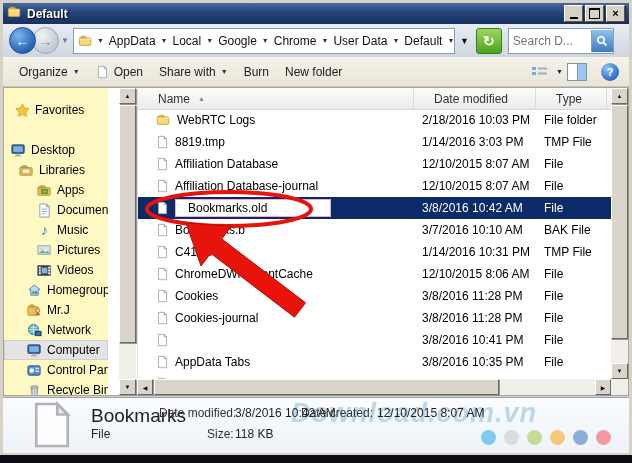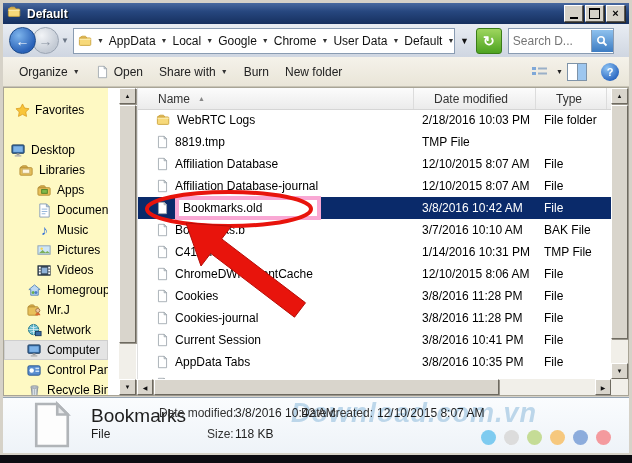--- a/index.html
+++ b/index.html
@@ -92,22 +92,22 @@
   .hcell{display:flex;align-items:center;padding-left:20px;box-sizing:border-box;
     border-right:1px solid #dcdcdc;overflow:hidden;white-space:nowrap;}
   .hcell .sort{font-size:7px;color:#888;margin-left:8px;}
   .rows{position:absolute;left:0;right:0;top:21px;bottom:0;overflow:hidden;}
   .frow{height:22px;display:flex;align-items:center;font-size:12px;white-space:nowrap;}
   .c-name{width:276px;display:flex;align-items:center;padding-left:18px;box-sizing:border-box;overflow:hidden;}
   .c-name .icn{margin-right:6px;display:flex;flex:0 0 auto;}
   .c-date{width:122px;box-sizing:border-box;padding-left:8px;}
   .c-type{width:71px;box-sizing:border-box;padding-left:8px;}
   .frow.selected{background:#0a2a6a;color:#fff;}
-  .editbox{background:#fff;color:#000;border:4px solid #f9a8d4;height:16px;line-height:16px;
-    padding:0 4px;width:130px;}
+  .editbox{background:#fff;color:#000;border:1px solid #f9a8d4;height:16px;line-height:16px;
+    padding:0 12px;width:130px;}
 
   
   .details{position:absolute;left:3px;right:3px;top:397px;height:55px;
     background:linear-gradient(180deg,#fafcfe,#eef3f8);border-top:1px solid #96a5b5;overflow:hidden;}
   .dtext{position:absolute;font-size:12px;color:#1e1e1e;white-space:nowrap;}
   .dlabel{color:#333;}
   .watermark{position:absolute;left:288px;top:0px;font-size:27px;font-weight:bold;
     font-style:italic;color:#a9cbe4;opacity:.75;letter-spacing:1px;}
   .dots{position:absolute;left:478px;top:32px;display:flex;}
   .dot{width:15px;height:15px;border-radius:50%;margin-right:8px;}
@@ -403,20 +403,21 @@
           <div class="frow">
             <span class="c-name">
               <span class="icn">
                 <svg width="13" height="14" viewBox="0 0 16 16">
                   <path d="M3 1h7l3 3v11H3z" fill="#fff" stroke="#9aa2aa"></path>
                   <path d="M10 1l3 3h-3z" fill="#e4e8ec" stroke="#9aa2aa"></path>
                 </svg>
               </span>
               <span>8819.tmp</span>
             </span>
+            <span class="c-date">1/14/2016 3:03 PM</span>
             <span class="c-type">TMP File</span>
           </div>
           <div class="frow">
             <span class="c-name">
               <span class="icn">
                 <svg width="13" height="14" viewBox="0 0 16 16">
                   <path d="M3 1h7l3 3v11H3z" fill="#fff" stroke="#9aa2aa"></path>
                   <path d="M10 1l3 3h-3z" fill="#e4e8ec" stroke="#9aa2aa"></path>
                 </svg>
               </span>
@@ -517,21 +518,20 @@
             <span class="c-type">File</span>
           </div>
           <div class="frow">
             <span class="c-name">
               <span class="icn">
                 <svg width="13" height="14" viewBox="0 0 16 16">
                   <path d="M3 1h7l3 3v11H3z" fill="#fff" stroke="#9aa2aa"></path>
                   <path d="M10 1l3 3h-3z" fill="#e4e8ec" stroke="#9aa2aa"></path>
                 </svg>
               </span>
-              <span>Current Session</span>
             </span>
             <span class="c-date">3/8/2016 10:41 PM</span>
             <span class="c-type">File</span>
           </div>
           <div class="frow">
             <span class="c-name">
               <span class="icn">
                 <svg width="13" height="14" viewBox="0 0 16 16">
                   <path d="M3 1h7l3 3v11H3z" fill="#fff" stroke="#9aa2aa"></path>
                   <path d="M10 1l3 3h-3z" fill="#e4e8ec" stroke="#9aa2aa"></path>

